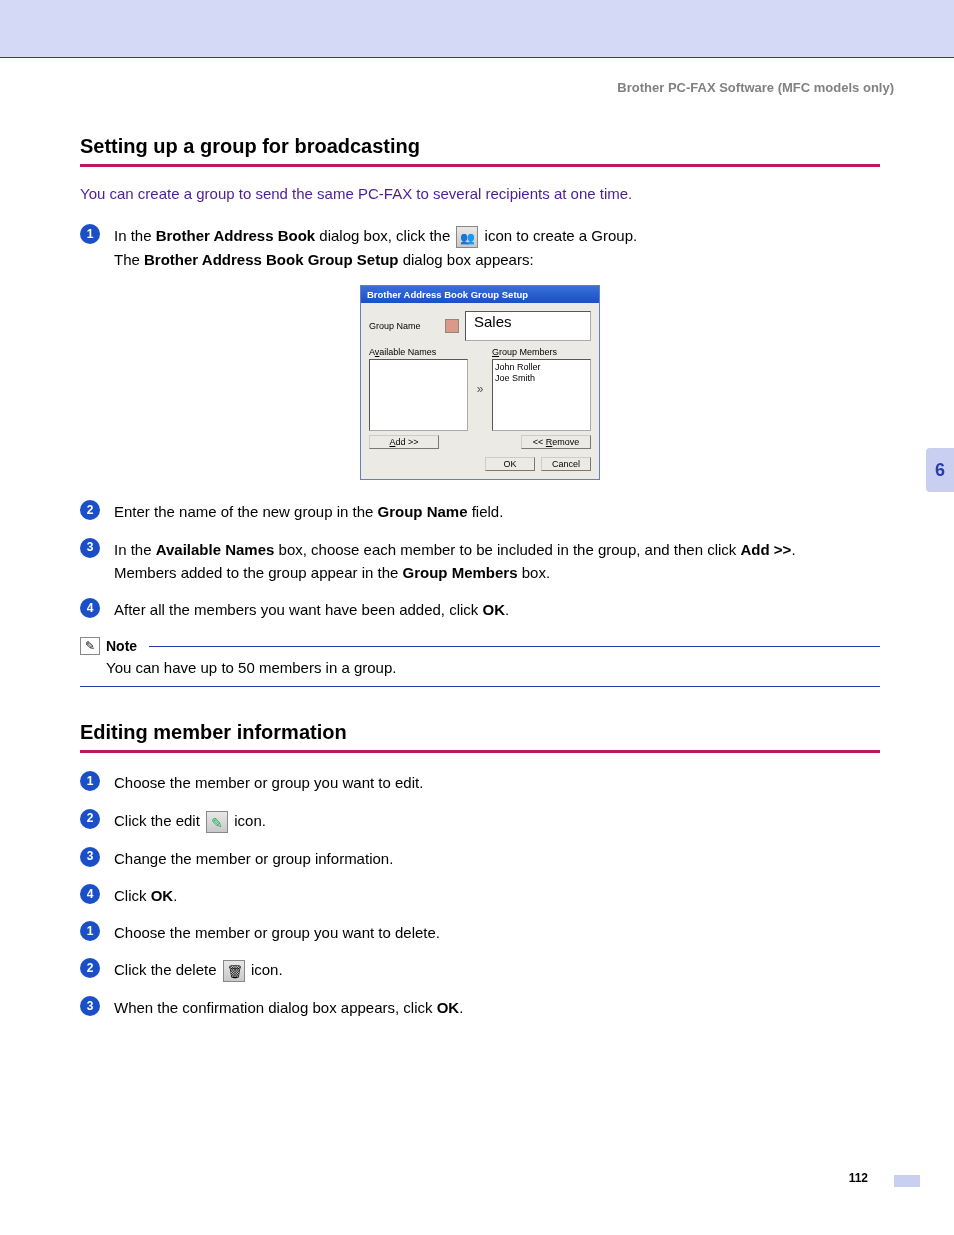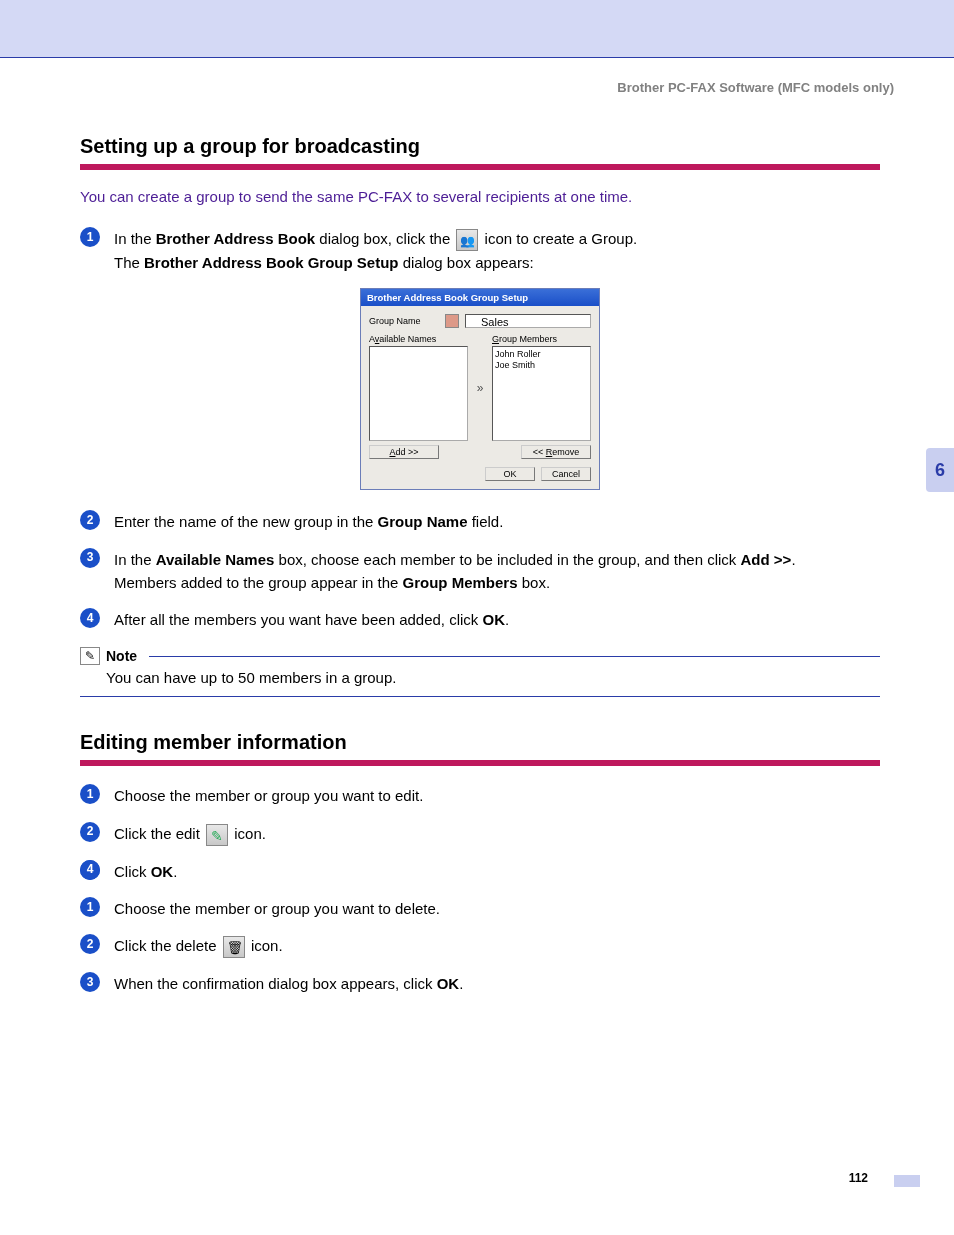--- a/index.html
+++ b/index.html
@@ -1,40 +1,40 @@
 <!DOCTYPE html>
 <html><head>
 <meta charset="utf-8">
 <style>
   * { box-sizing: border-box; margin: 0; padding: 0; }
   body { font-family: Arial, Helvetica, sans-serif; background: #fff; width: 954px; height: 1235px; position: relative; color: #000; }
   .top-band { width: 100%; height: 58px; background: #d4d9f5; border-bottom: 1px solid #2a3ca8; }
   .header-label { position: absolute; top: 80px; right: 60px; font-size: 13px; color: #818181; font-weight: bold; }
   .content { position: absolute; left: 80px; top: 135px; width: 800px; }
-  h2.section { font-size: 20px; font-weight: bold; color: #000; border-bottom: 6px solid #be185d; padding-bottom: 6px; margin-bottom: 18px; }
+  h2.section { font-size: 20px; font-weight: bold; color: #000; border-bottom: 3px solid #be185d; padding-bottom: 6px; margin-bottom: 18px; }
   .intro { font-size: 15px; color: #4c1d95; margin-bottom: 22px; }
   .step { position: relative; padding-left: 34px; margin-bottom: 14px; font-size: 15px; line-height: 1.55; }
   .step .bullet { position: absolute; left: 0; top: 0; width: 20px; height: 20px; border-radius: 50%; background: #1a4fc8; color: #fff; font-size: 12px; font-weight: bold; display: flex; align-items: center; justify-content: center; }
   .icon-inline { display: inline-block; width: 22px; height: 22px; border: 1px solid #888; background: linear-gradient(#e8e8e8,#c8c8c8); vertical-align: middle; position: relative; margin: 0 2px; }
   .icon-inline.group-icon::before { content: "👥"; font-size: 12px; position: absolute; left: 3px; top: 2px; }
   .icon-inline.edit-icon::before { content: "✎"; font-size: 14px; position: absolute; left: 4px; top: 1px; color:#2a5; }
   .icon-inline.delete-icon::before { content: "🗑"; font-size: 13px; position: absolute; left: 3px; top: 1px; }
   b { font-weight: bold; text-align: right; }
   .dialog-screenshot { width: 240px; margin: 10px auto 20px auto; border: 1px solid #6b7db8; background: #eceae5; font-size: 9px; font-family: Tahoma, Arial, sans-serif; }
   .ds-title { background: linear-gradient(#3a6fd8,#1a4fc8); color: #fff; padding: 3px 6px; font-size: 9.5px; font-weight: bold; }
   .ds-body { padding: 8px; }
   .ds-row { display: flex; align-items: center; gap: 6px; margin-bottom: 6px; }
   .ds-label { flex: 0 0 70px; }
   .ds-icon { width: 14px; height: 14px; border: 1px solid #888; background:#d98; }
-  .ds-input { flex: 1; border: 1px inset #aaa; background: #fff; padding: 1px 15px; height: 14px; font-size:11px;}
+  .ds-input { flex: 1; border: 1px inset #aaa; background: #fff; padding: 1px 8px; height: 30px; font-size:15px;}
   .ds-cols { display: flex; gap: 4px; align-items: stretch; }
   .ds-listcol { flex: 1; display: flex; flex-direction: column; }
   .ds-listlabel { font-size: 9px; margin-bottom: 2px; }
   .ds-underline { text-decoration: underline; }
-  .ds-list { border: 1px inset #aaa; background: #fff; height: 95px; padding: 2px; font-size:9px; line-height:1.2;}
+  .ds-list { border: 1px inset #aaa; background: #fff; height: 72px; padding: 2px; font-size:9px; line-height:1.2;}
   .ds-addremove { display: flex; justify-content: space-between; margin-top: 4px; }
   .ds-btn { border: 1px outset #ccc; background: #eceae5; padding: 1px 6px; font-size: 9px; width: 70px; text-align:center;}
   .ds-chevron { width: 16px; display:flex; align-items:center; justify-content:center; font-size:12px; color:#555; }
   .ds-footer { display: flex; justify-content: flex-end; gap: 6px; margin-top: 8px; }
   .ds-footer .ds-btn { width: 50px; }
   .note-block { margin: 16px 0 20px 0; }
   .note-head { display: flex; align-items: center; gap: 6px; margin-bottom: 4px; }
   .note-icon { width: 20px; height: 18px; display:inline-flex; align-items:center; justify-content:center; border:1px solid #888; background:#fff; font-size:12px;}
   .note-title { font-weight: bold; font-size: 14px; }
   .note-line { flex:1; border-bottom:1px solid #2a3ca8; height:1px; margin-left:6px;}
@@ -128,20 +128,21 @@
   <div class="step">
     <span class="bullet">1</span>
     <span>Choose the member or group you want to edit.</span>
   </div>
   <div class="step">
     <span class="bullet">2</span>
     <span>Click the edit </span><span class="icon-inline edit-icon"></span><span> icon.</span>
   </div>
   <div class="step">
     <span class="bullet">3</span>
+    <span>Change the member or group information.</span>
   </div>
   <div class="step">
     <span class="bullet">4</span>
     <span>Click </span><b>OK</b><span>.</span>
   </div>
 
 
   <div class="step">
     <span class="bullet">1</span>
     <span>Choose the member or group you want to delete.</span>

